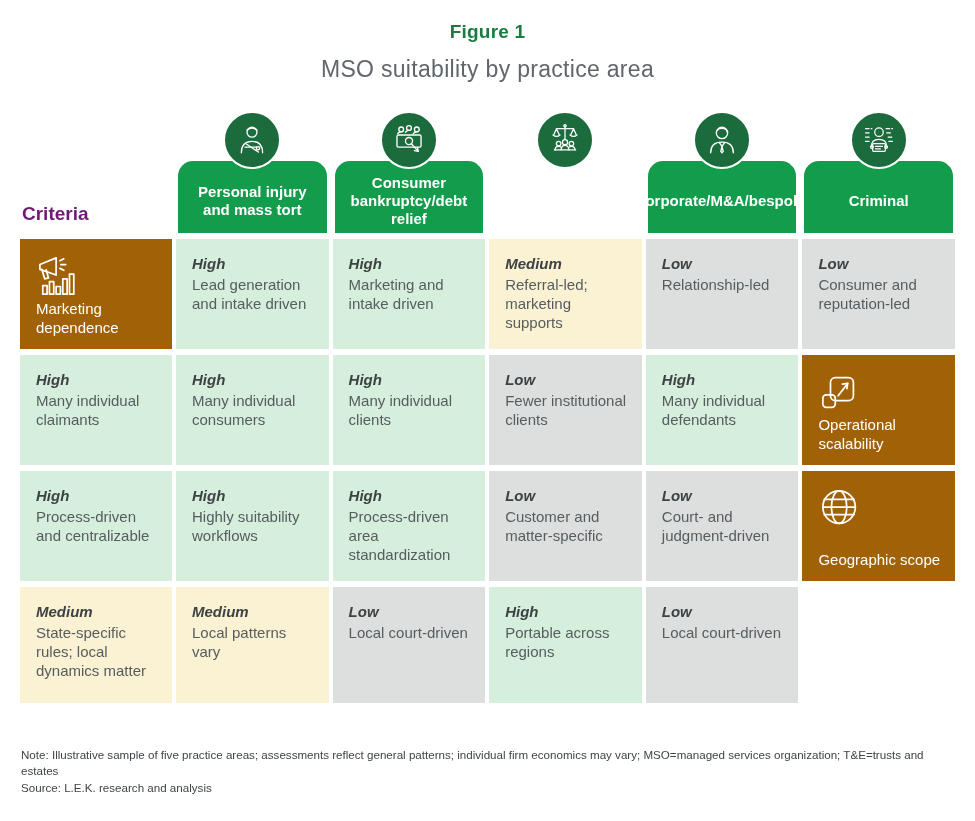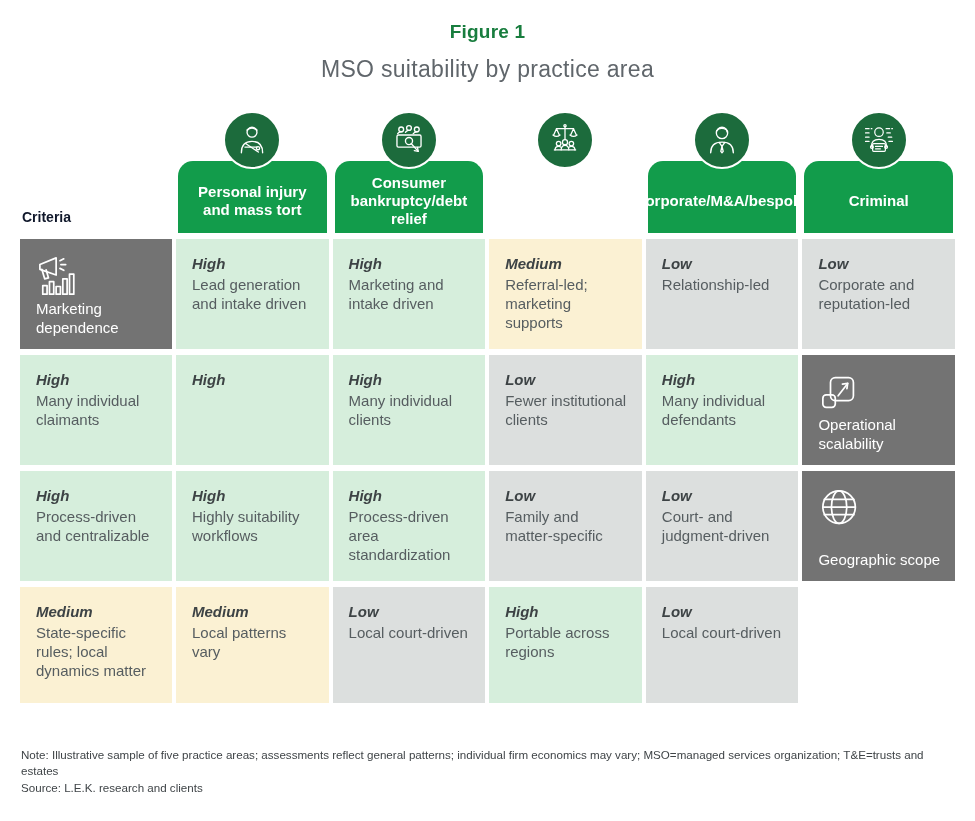--- a/index.html
+++ b/index.html
@@ -12,38 +12,38 @@
   .figure-label { color:#187d3e; font-size:19px; font-weight:bold; letter-spacing:.2px; }
   .figure-title { color:#60666b; font-size:23px; margin-top:13px; letter-spacing:.3px; }
 
   .matrix { display:grid; grid-template-columns:152px repeat(5,1fr);
             grid-template-rows:122px 110px 110px 110px 116px;
             column-gap:4px; row-gap:6px;
             width:935px; margin:28px 0 0 20px; }
 
   
   .criteria-cell { display:flex; align-items:flex-end; padding:0 0 8px 2px; }
-  .criteria-cell span { font-size:14px; font-weight:bold; color:#0f172a; }
+  .criteria-cell span { font-size:19px; font-weight:bold; color:#701a75; }
 
   .col-header { position:relative; }
   .col-tab { position:absolute; left:0; right:0; top:48px; bottom:0;
              background:#129c4b; border:2px solid #ffffff; border-bottom:none;
              border-radius:17px 17px 0 0;
              display:flex; align-items:center; justify-content:center;
              padding:12px 8px 4px 8px; }
   .col-tab .tab-label { color:#ffffff; font-weight:bold; font-size:15px;
              line-height:1.18; text-align:center; }
   .icon-circle { position:absolute; left:50%; top:0; transform:translateX(-50%);
              width:58px; height:58px; border-radius:50%;
              background:#1c6b3c; border:2px solid #ffffff; z-index:2;
              display:flex; align-items:center; justify-content:center; }
   .icon-circle svg { width:34px; height:34px; }
 
   
-  .row-header { background:#737373; color:#ffffff;
+  .row-header { background:#a16207; color:#ffffff;
                 display:flex; flex-direction:column; justify-content:space-between;
                 padding:16px 12px 12px 16px; }
   .row-header svg { width:46px; height:42px; }
   .row-header .row-label { font-size:15px; line-height:1.28; }
 
   
   .cell { padding:16px 14px 12px 16px; }
   .cell .rating { font-size:15px; font-weight:bold; color:#3d4345;font-style:italic; }
   .cell .desc { font-size:15px; color:#565d60; line-height:1.28; margin-top:3px; }
 
@@ -185,29 +185,30 @@
     <div class="cell" style="background: rgb(251, 241, 211);">
       <div class="rating">Medium</div>
       <div class="desc">Referral-led; marketing supports</div>
     </div>
     <div class="cell" style="background: rgb(220, 223, 222);">
       <div class="rating">Low</div>
       <div class="desc">Relationship-led</div>
     </div>
     <div class="cell" style="background: rgb(220, 223, 222);">
       <div class="rating">Low</div>
-      <div class="desc">Corporate and reputation-led</div>
+      <div class="desc">Consumer and reputation-led</div>
     </div>
 
     <div class="cell" style="background: rgb(214, 238, 220);">
       <div class="rating">High</div>
       <div class="desc">Many individual claimants</div>
     </div>
     <div class="cell" style="background: rgb(214, 238, 220);">
       <div class="rating">High</div>
+      <div class="desc">Many individual consumers</div>
     </div>
     <div class="cell" style="background: rgb(214, 238, 220);">
       <div class="rating">High</div>
       <div class="desc">Many individual clients</div>
     </div>
     <div class="cell" style="background: rgb(220, 223, 222);">
       <div class="rating">Low</div>
       <div class="desc">Fewer institutional clients</div>
     </div>
     <div class="cell" style="background: rgb(214, 238, 220);">
@@ -231,21 +232,21 @@
     <div class="cell" style="background: rgb(214, 238, 220);">
       <div class="rating">High</div>
       <div class="desc">Highly suitability workflows</div>
     </div>
     <div class="cell" style="background: rgb(214, 238, 220);">
       <div class="rating">High</div>
       <div class="desc">Process-driven area standardization</div>
     </div>
     <div class="cell" style="background: rgb(220, 223, 222);">
       <div class="rating">Low</div>
-      <div class="desc">Family and matter-specific</div>
+      <div class="desc">Customer and matter-specific</div>
     </div>
     <div class="cell" style="background: rgb(220, 223, 222);">
       <div class="rating">Low</div>
       <div class="desc">Court- and judgment-driven</div>
     </div>
 
     <div class="row-header">
       <svg viewBox="0 0 48 44" fill="none" stroke="#fff" stroke-width="1.8" stroke-linecap="round" stroke-linejoin="round">
         <circle cx="22" cy="21" r="17"></circle>
         <ellipse cx="22" cy="21" rx="8" ry="17"></ellipse>
@@ -273,16 +274,16 @@
     </div>
     <div class="cell" style="background: rgb(220, 223, 222);">
       <div class="rating">Low</div>
       <div class="desc">Local court-driven</div>
     </div>
 
   </div>
 
   <div class="footnote">
     <div class="note">Note: Illustrative sample of five practice areas; assessments reflect general patterns; individual firm economics may vary; MSO=managed services organization; T&amp;E=trusts and estates</div>
-    <div class="src">Source: L.E.K. research and clients</div>
+    <div class="src">Source: L.E.K. research and analysis</div>
   </div>
 
 </div>
 
 </body></html>

